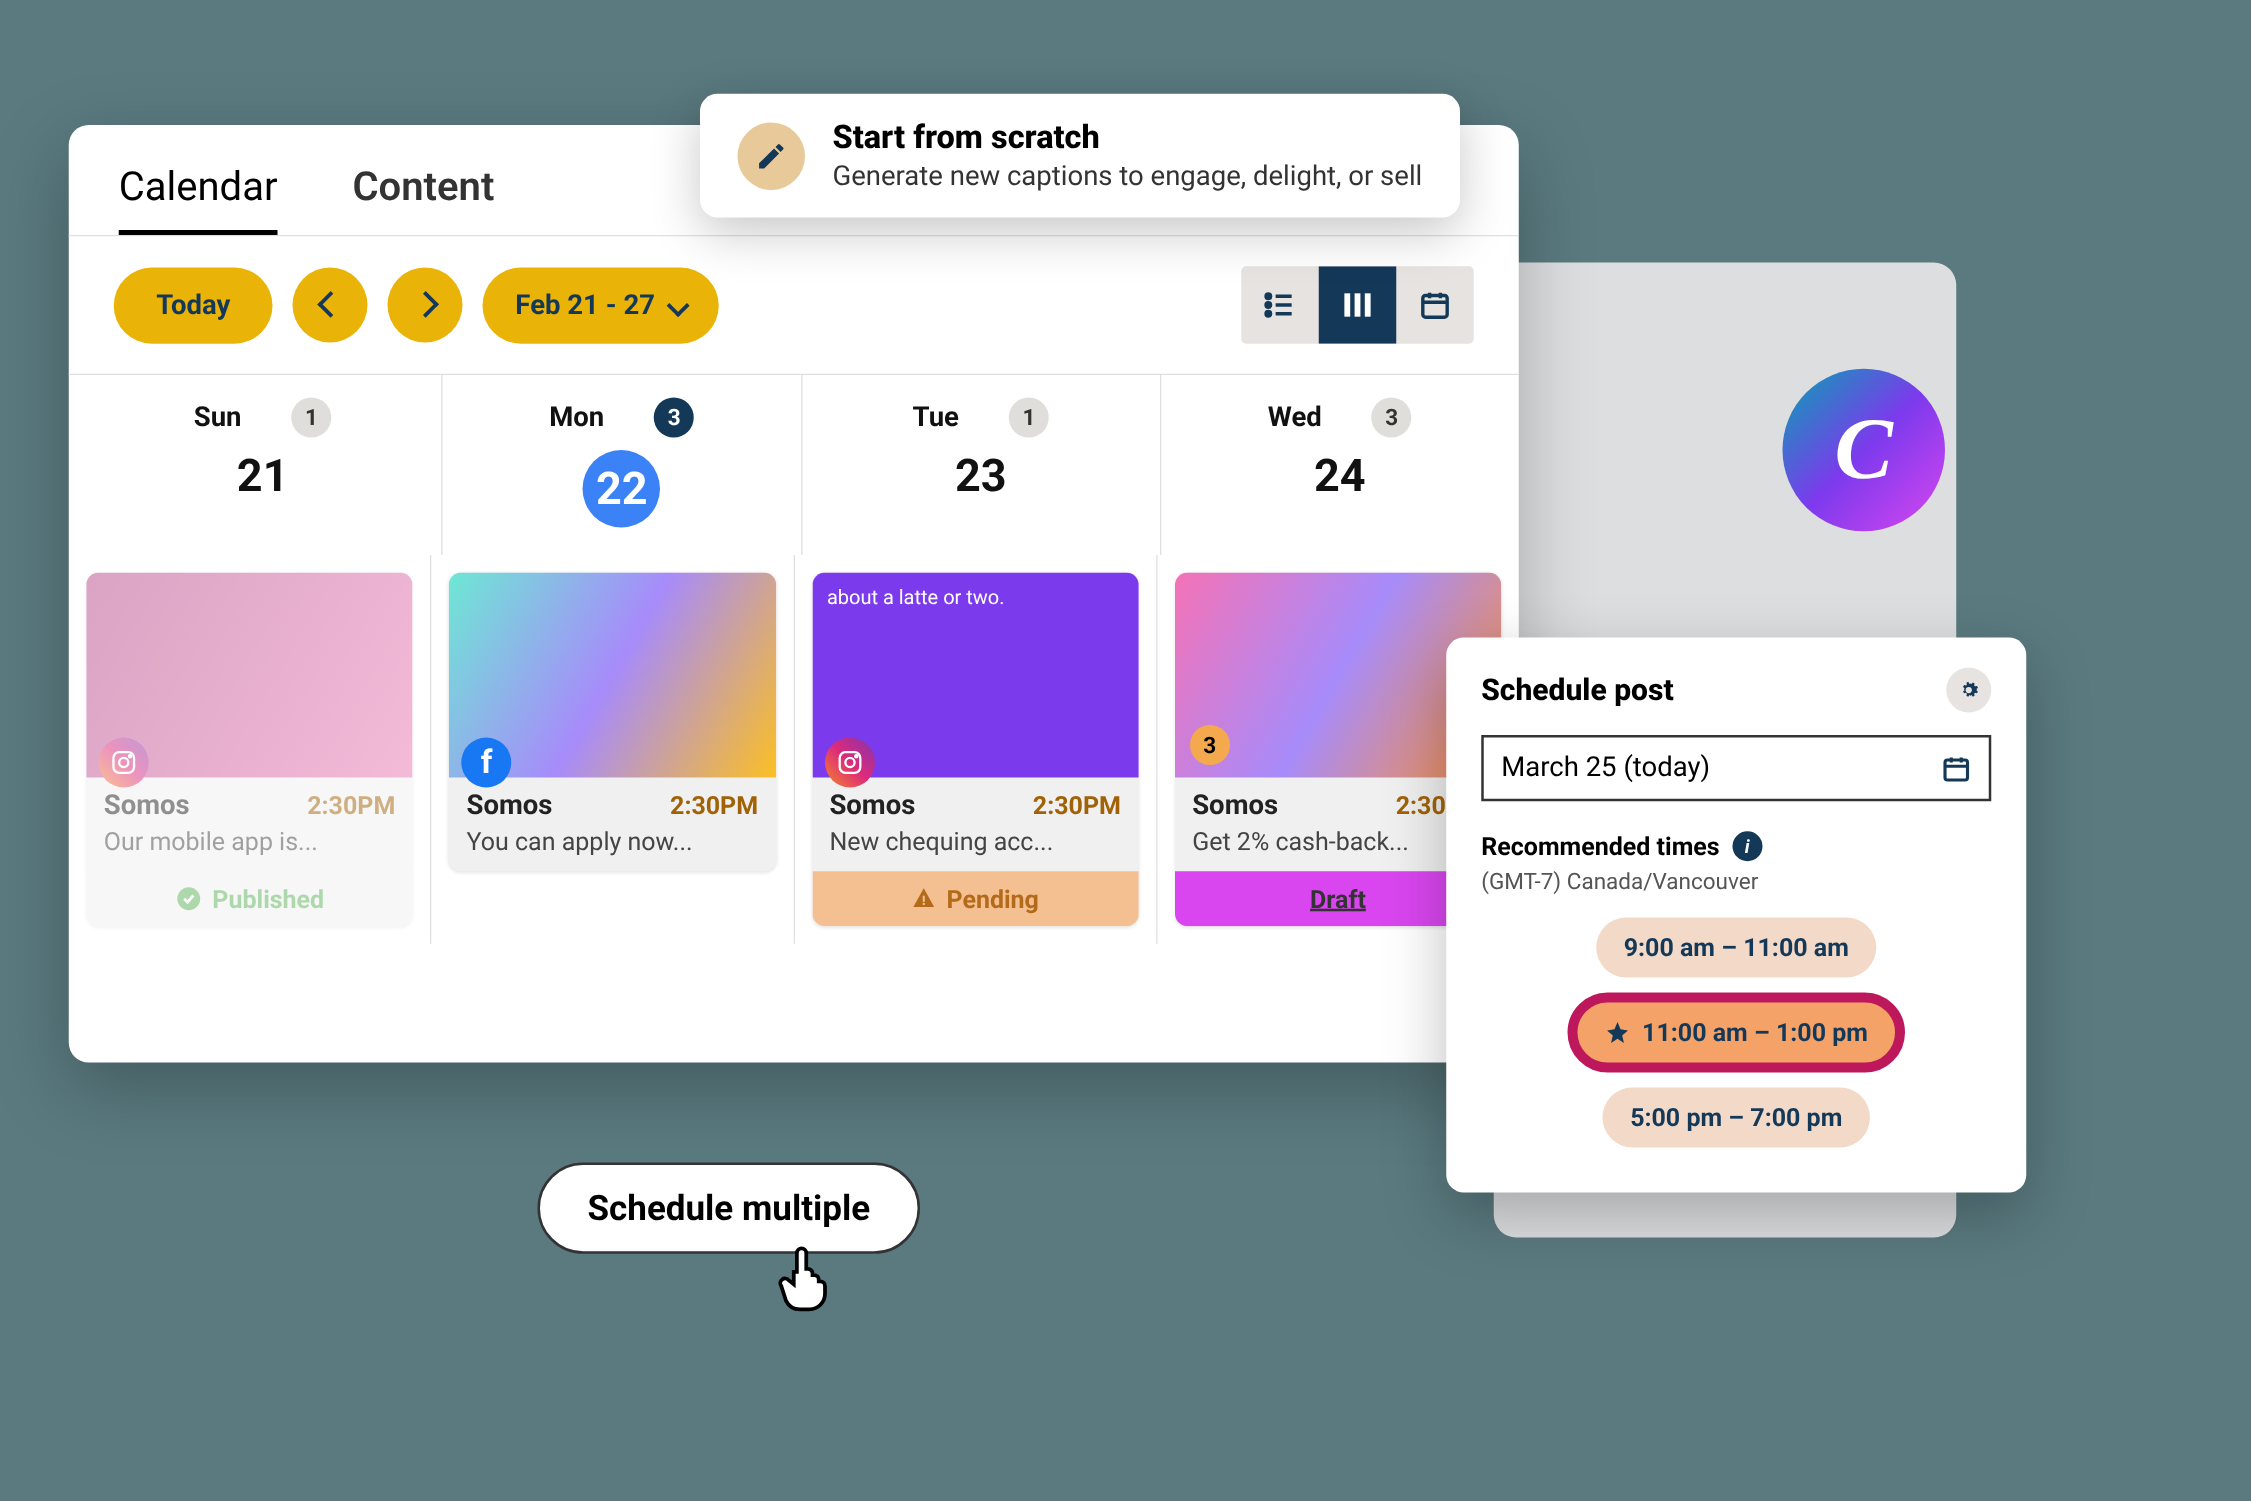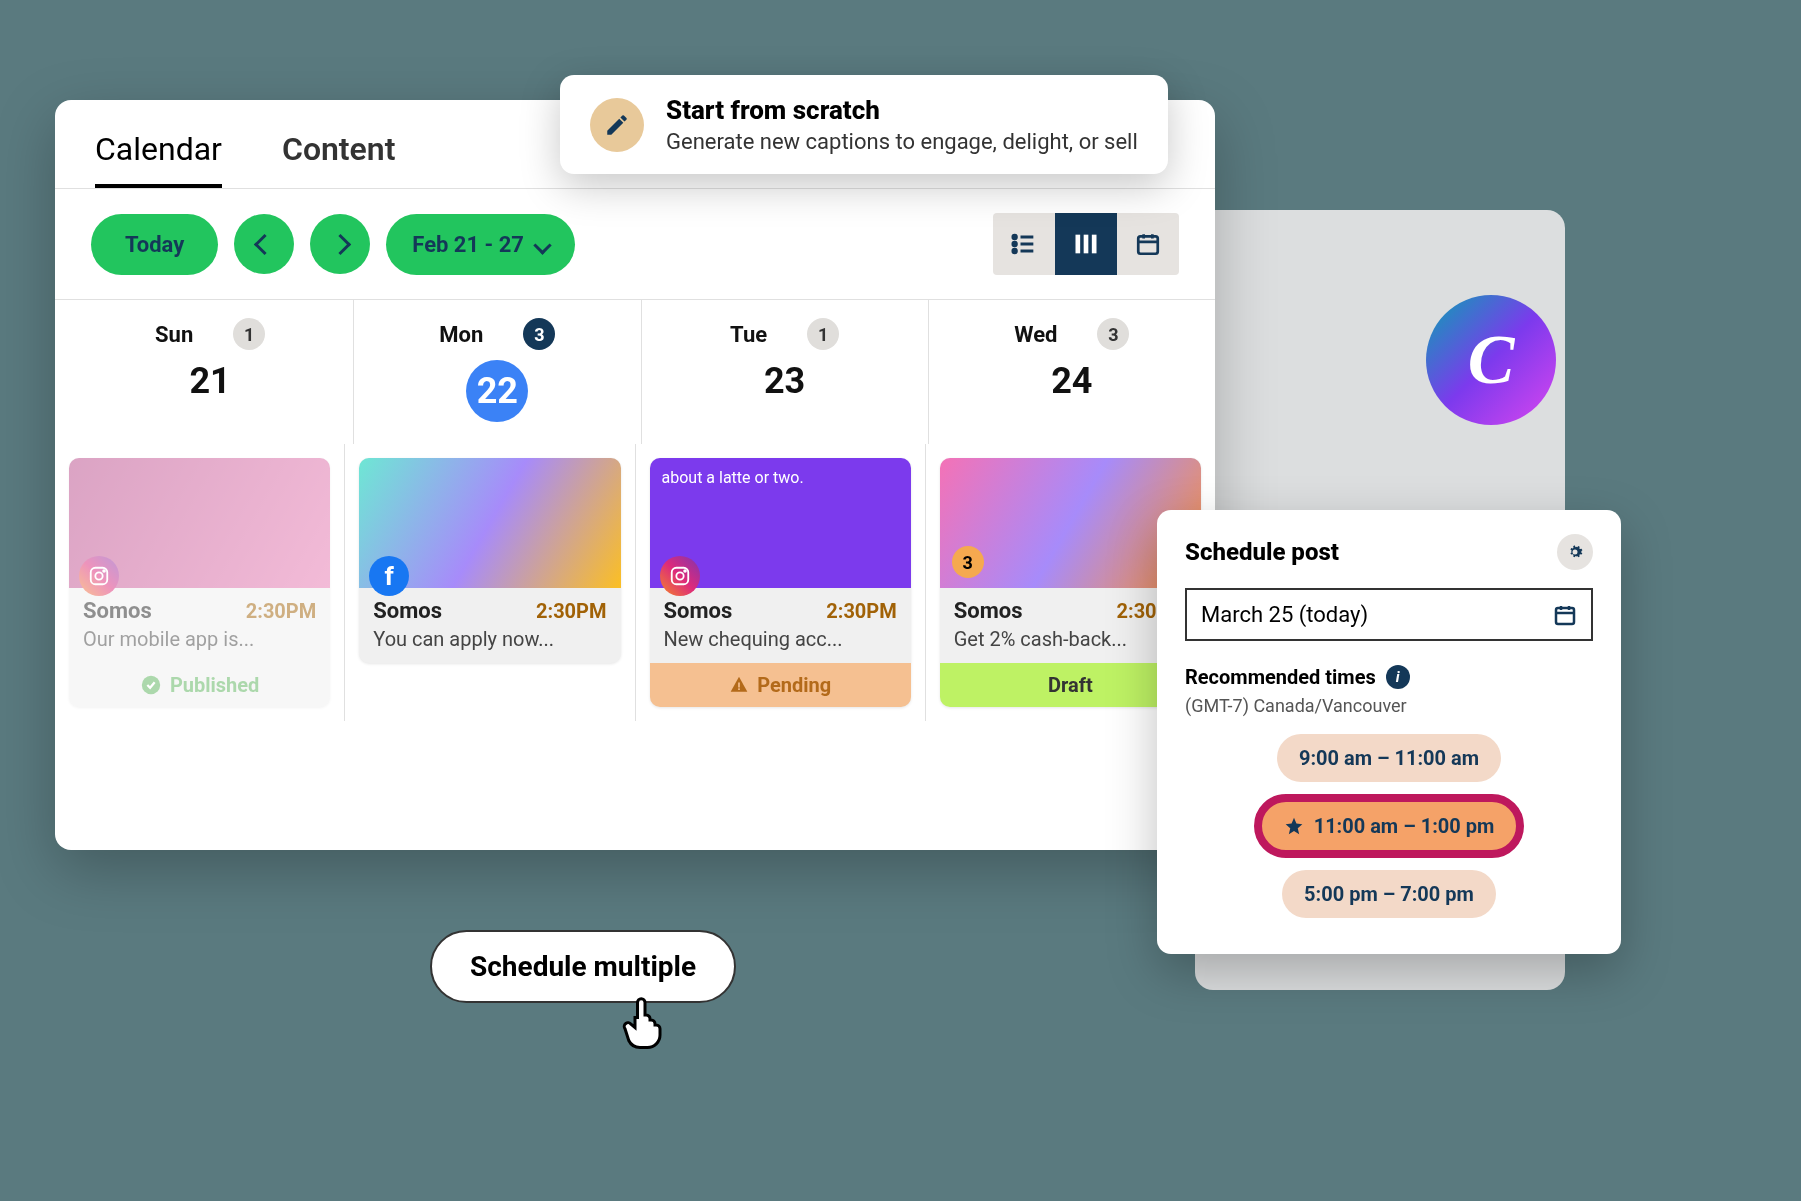--- a/index.html
+++ b/index.html
@@ -8,21 +8,21 @@
 
 .calendar-panel { position: absolute; left: 55px; top: 100px; width: 1160px; height: 750px; background: #fff; border-radius: 16px; box-shadow: 0 20px 60px rgba(0,0,0,0.25); }
 
 
 .tabs { display: flex; gap: 60px; padding: 30px 40px 0; }
 .tab { font-size: 32px; font-weight: 600; color: #333; padding-bottom: 16px; cursor: pointer; }
 .tab.active { font-weight: 400; color: #000; border-bottom: 4px solid #000; }
 
 
 .toolbar { display: flex; align-items: center; padding: 24px 36px; gap: 16px; border-top: 1px solid #e0e0e0; border-bottom: 1px solid #e0e0e0; }
-.btn { background: #22c55e; border: none; border-radius: 999px; font-weight: 700; font-size: 22px; color: #143858; cursor: pointer; display: flex; align-items: center; justify-content: center; }
+.btn { background: #eab308; border: none; border-radius: 999px; font-weight: 700; font-size: 22px; color: #143858; cursor: pointer; display: flex; align-items: center; justify-content: center; }
 .btn-today { padding: 18px 34px; }
 .btn-nav { width: 60px; height: 60px; }
 .btn-range { padding: 18px 26px; gap: 12px; }
 .chev::before { content: ''; display: inline-block; width: 12px; height: 12px; border: 3px solid #143858; border-top: none; border-right: none; transform: rotate(45deg); }
 .chev-r::before { transform: rotate(-135deg); }
 .chev-d::before { transform: rotate(-45deg); width: 10px; height: 10px; }
 
 .view-toggle { margin-left: auto; display: flex; background: #e6e3e0; border-radius: 4px; overflow: hidden; }
 .view-btn { width: 62px; height: 62px; display: flex; align-items: center; justify-content: center; cursor: pointer; color: #143858; }
 .view-btn.active { background: #143858; color: #fff; }
@@ -37,30 +37,30 @@
 .day-badge.dark { background: #143858; color: #fff; }
 .day-num { font-size: 36px; font-weight: 700; color: #111; margin-top: 10px; display: inline-block; }
 .day-num.circle { background: #3b82f6; color: #fff; width: 62px; height: 62px; border-radius: 50%; line-height: 62px; }
 
 
 .cards { display: flex; }
 .card-slot { flex: 1; border-right: 1px solid #e0e0e0; padding: 14px; }
 .card-slot:last-child { border-right: none; }
 .card { border-radius: 10px; overflow: hidden; box-shadow: 0 1px 3px rgba(0,0,0,0.1); background: #f0f0f0; }
 .card.faded { opacity: 0.5; }
-.card-img { height: 130px; position: relative; display: flex; align-items: center; justify-content: center; }
+.card-img { height: 164px; position: relative; display: flex; align-items: center; justify-content: center; }
 .card-body { padding: 10px 14px 12px; background: #f0f0f0; }
 .card-row { display: flex; justify-content: space-between; align-items: baseline; }
 .card-acct { font-size: 22px; font-weight: 700; color: #222; }
 .card-time { font-size: 20px; font-weight: 700; color: #a16207; }
 .card-text { font-size: 20px; color: #444; margin-top: 4px; white-space: nowrap; overflow: hidden; text-overflow: ellipsis; }
 .card-status { padding: 10px 0; text-align: center; font-size: 20px; font-weight: 700; display: flex; align-items: center; justify-content: center; gap: 8px; }
 .status-published { color: #5bb35b; }
 .status-pending { background: #f5c091; color: #b36a1a; }
-.status-draft { background: #bef264; color: #333; }
+.status-draft { background: #d946ef; color: #333; text-decoration: underline; }
 
 .social-dot { position: absolute; bottom: -8px; left: 10px; width: 40px; height: 40px; border-radius: 50%; display: flex; align-items: center; justify-content: center; color: #fff; font-weight: 700; z-index: 2; }
 .ig { background: linear-gradient(45deg,#f58529,#dd2a7b,#8134af); }
 .fb { background: #1877f2; font-size: 26px; }
 .count-dot { position: absolute; bottom: 10px; left: 12px; width: 32px; height: 32px; border-radius: 50%; background: #f5a94f; color: #000; display: flex; align-items: center; justify-content: center; font-weight: 700; font-size: 18px; }
 
 
 .scratch { position: absolute; left: 560px; top: 75px; background: #fff; border-radius: 14px; padding: 20px 30px; display: flex; gap: 22px; align-items: center; box-shadow: 0 12px 40px rgba(0,0,0,0.22); z-index: 10; }
 .scratch-icon { width: 54px; height: 54px; border-radius: 50%; background: #e8c99a; display: flex; align-items: center; justify-content: center; color: #143858; flex-shrink: 0; }
 .scratch-title { font-size: 26px; font-weight: 800; color: #000; }

